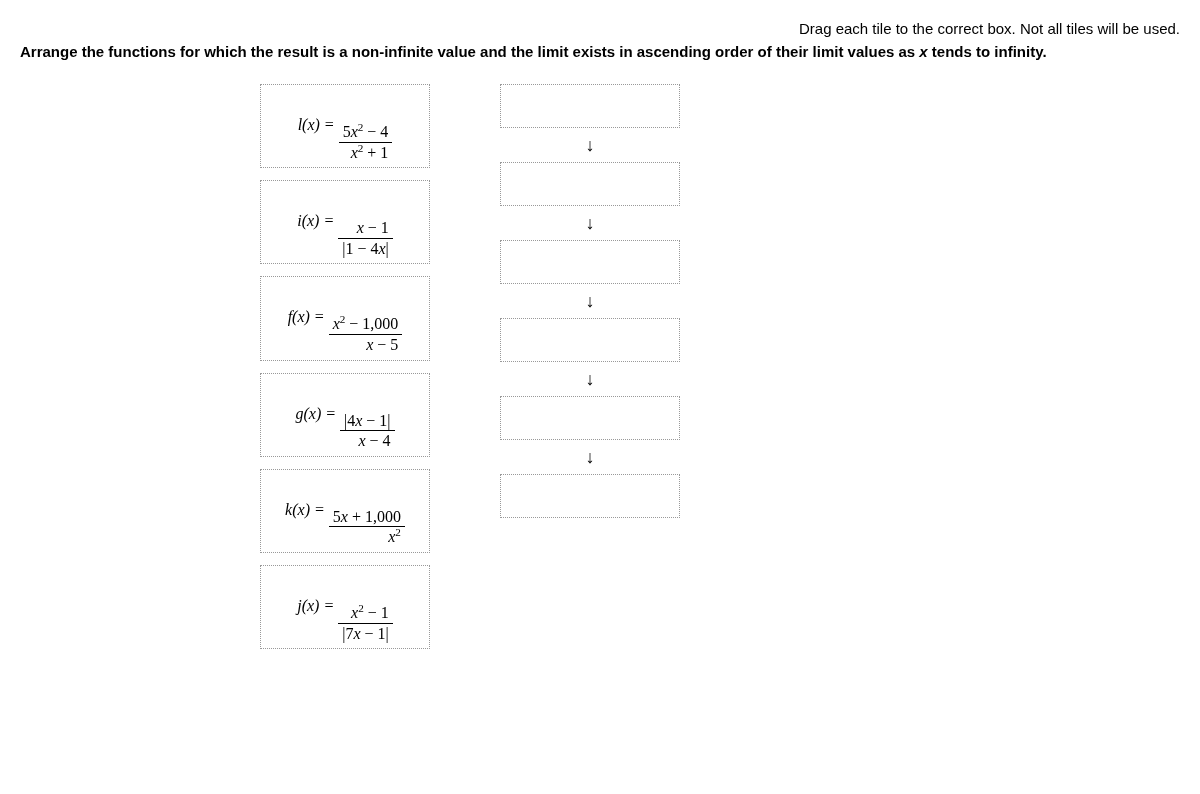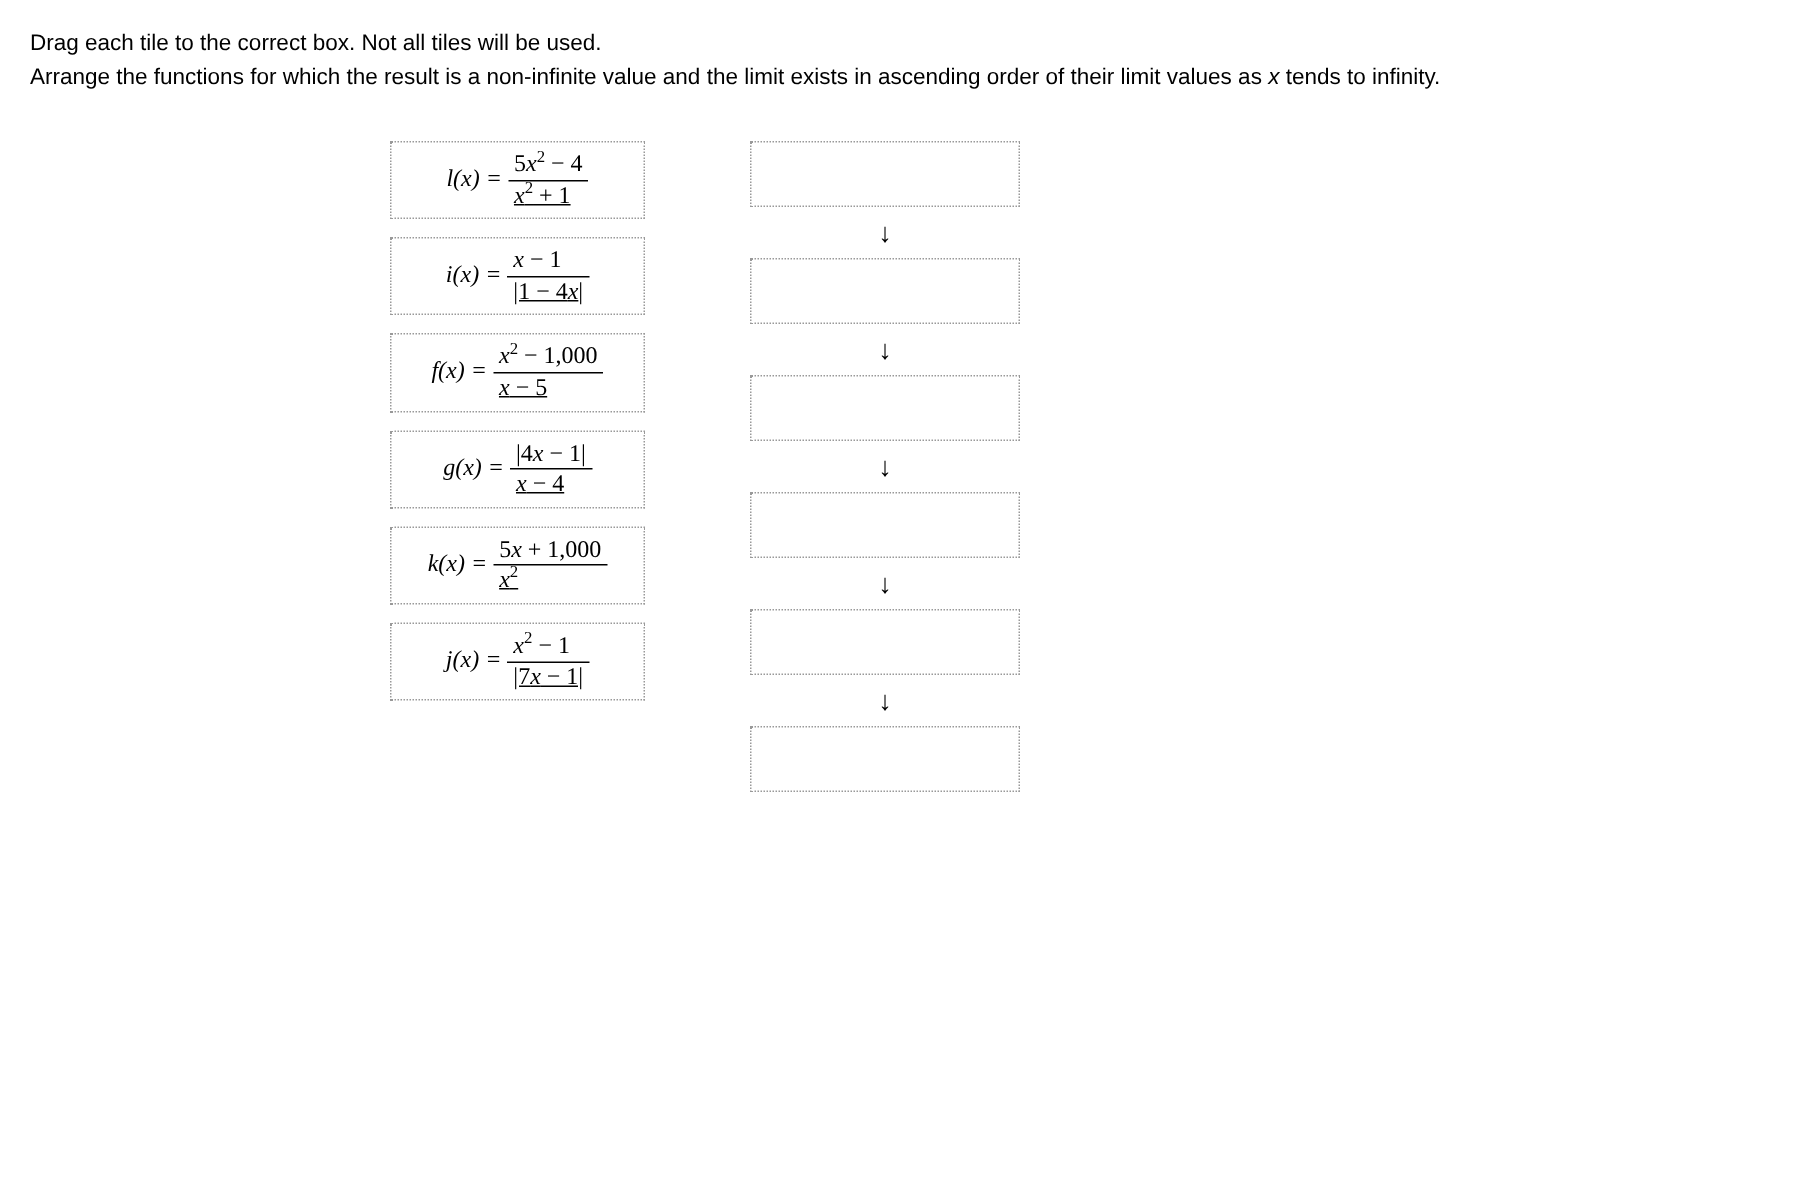--- a/index.html
+++ b/index.html
@@ -5,23 +5,25 @@
   body {
     font-family: Arial, sans-serif;
     font-size: 15px;
     color: #000;
     margin: 0;
     padding: 20px;
     background: #fff;
   }
   .instructions {
     margin-bottom: 6px;
+    text-align: right;
   }
   .question {
-    margin-bottom: 34px;
+    margin-bottom: 24px;
+    font-weight: bold;
   }
   .workspace {
     display: flex;
     gap: 70px;
     margin-left: 240px;
   }
   .tiles-column {
     display: flex;
     flex-direction: column;
     gap: 12px;
@@ -33,33 +35,33 @@
     box-sizing: border-box;
     text-align: center;
     font-family: "Times New Roman", serif;
     font-size: 16px;
     cursor: move;
     background: #fff;
   }
   .tile .frac {
     display: inline-block;
     vertical-align: middle;
-    text-align: left;
+    text-align: right;
+    margin-top: 32px;
   }
   .tile .frac .num {
     display: block;
     border-bottom: 1px solid #000;
     padding: 0 4px 1px 4px;
     line-height: 1.1;
   }
   .tile .frac .den {
     display: block;
     padding: 1px 4px 0 4px;
     line-height: 1.1;
-    text-decoration: underline;
   }
   .fn {
     font-style: italic;
   }
   .dropzones-column {
     display: flex;
     flex-direction: column;
     align-items: center;
     gap: 6px;
   }

